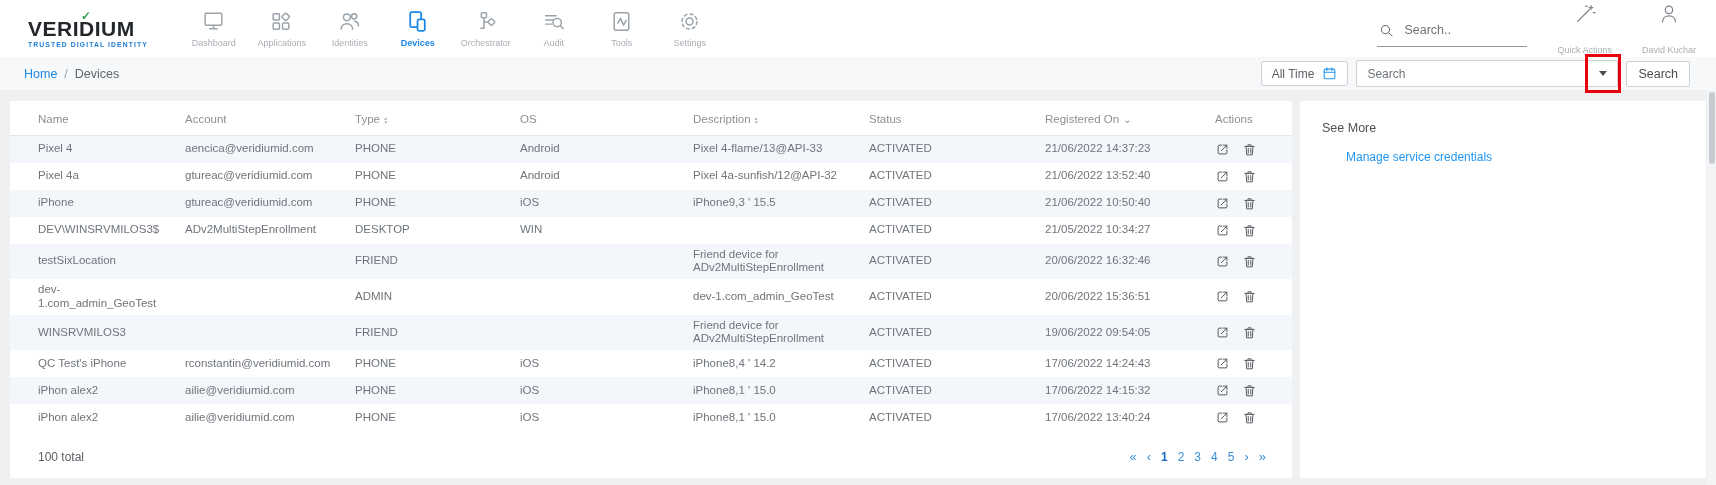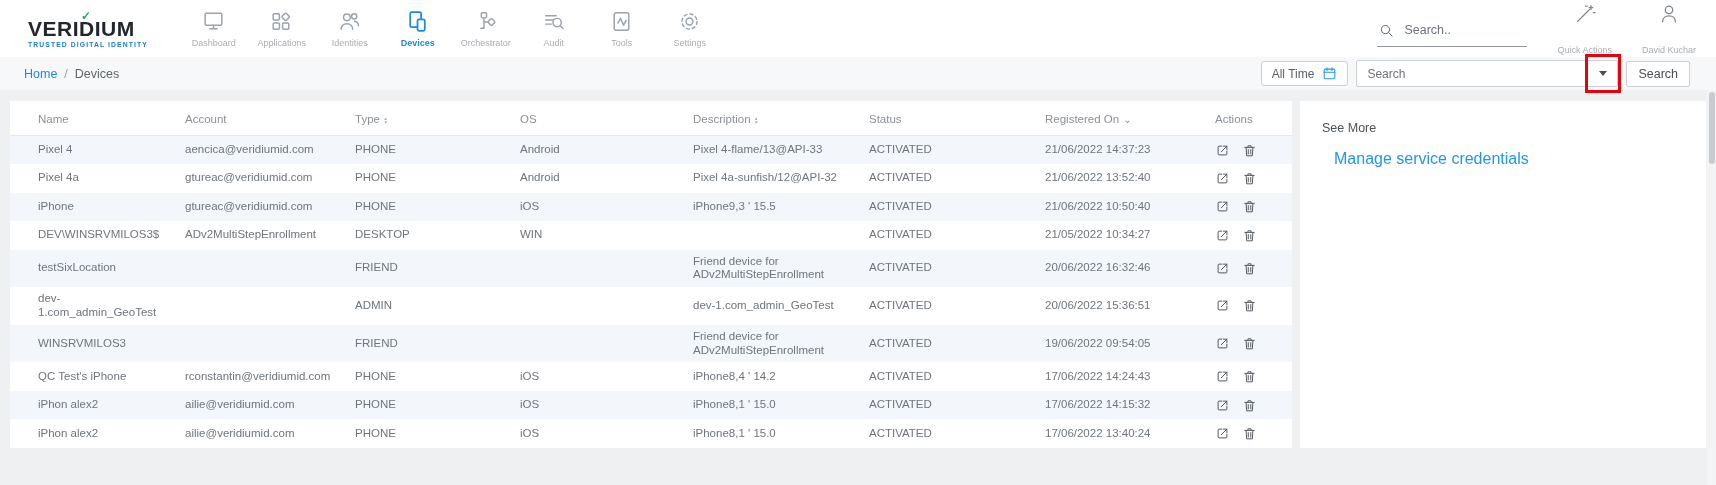--- a/index.html
+++ b/index.html
@@ -39,21 +39,21 @@
   .filter-search { display:flex; align-items:center; width:262px; height:27px; border:1px solid #ccd1d6; background:#fff; border-radius:2px; }
   .filter-search input { flex:1; border:none; outline:none; padding:0 10px; font-size:12px; color:#555; font-family:"Liberation Sans",sans-serif; }
   .filter-search input::placeholder { color:#6d7378; }
   .caret-btn { width:28px; height:100%; display:flex; align-items:center; justify-content:center; background:none; border:none; cursor:pointer; position:relative; }
   .caret { width:0; height:0; border-left:4.5px solid transparent; border-right:4.5px solid transparent; border-top:5.5px solid #4a4f54; }
   .red-annotation { position:absolute; inset:-7px -4px; border:3px solid #e8000d; pointer-events:none; }
   .search-btn { border:1px solid #ccd1d6; background:#fff; border-radius:2px; padding:5px 11px; font-size:12.5px; color:#4a4f54; cursor:pointer; font-family:"Liberation Sans",sans-serif; }
 
   
   .main { display:flex; gap:8px; padding:11px 10px 0 10px; }
-  .table-card { width:1282px; background:#fff; min-height:347px; display:flex; flex-direction:row; }
+  .table-card { width:1282px; background:#fff; min-height:347px; display:flex; flex-direction:column; }
   table { width:100%; border-collapse:collapse; table-layout:fixed; }
   col.c-name{width:167px} col.c-account{width:170px} col.c-type{width:165px} col.c-os{width:173px}
   col.c-desc{width:176px} col.c-status{width:176px} col.c-reg{width:170px} col.c-actions{width:85px}
   thead th { font-weight:400; color:#8b9097; text-align:left; font-size:11.5px; padding:12px 8px 10px; border-bottom:1px solid #e4e7ea; white-space:nowrap; }
   th:first-child, td:first-child { padding-left:28px; }
   tbody td { font-size:11.5px; color:#6f757b; padding:4px 8px; line-height:1.2; word-wrap:break-word; }
   tbody tr { height:27px; }
   tbody tr.alt { background:#f3f7fb; }
   .sort-both { display:inline-flex; flex-direction:column; vertical-align:middle; margin-left:4px; color:#aab0b6; font-size:5.5px; line-height:4px; }
   .sort-desc { color:#8b9097; font-size:10px; margin-left:4px; }
@@ -63,21 +63,21 @@
 
   .card-footer { display:flex; justify-content:space-between; align-items:center; padding:18px 26px 14px 28px; margin-top:auto; }
   .total { font-size:12px; color:#5b6167; }
   .pagination { display:flex; gap:10px; align-items:center; font-size:12px; color:#3d8fd8; }
   .pagination span { cursor:pointer; }
   .page.current { color:#1769c4; font-weight:700; }
   .page-arrow { font-size:13px; }
 
   .side-card { flex:1; background:#fff; min-height:347px; padding:20px 0 0 22px; }
   .side-title { font-size:12.5px; color:#4c5257; }
-  .side-link { display:block; margin:15px 0 0 12px; font-size:16px; color:#2196f3; text-decoration:none; cursor:pointer; }
+  .side-link { display:block; margin:15px 0 0 24px; font-size:12px; color:#2196f3; text-decoration:none; cursor:pointer; }
 
   .scrollbar { position:fixed; right:0; top:90px; bottom:0; width:9px; background:#f3f4f5; }
   .scroll-thumb { position:absolute; top:2px; left:1.5px; width:6px; height:72px; background:#c7cbd0; border-radius:3px; }
 </style>
 </head>
 <body>
 
 <div class="topbar">
   <div class="logo-wrap">
     <div class="logo-text">

